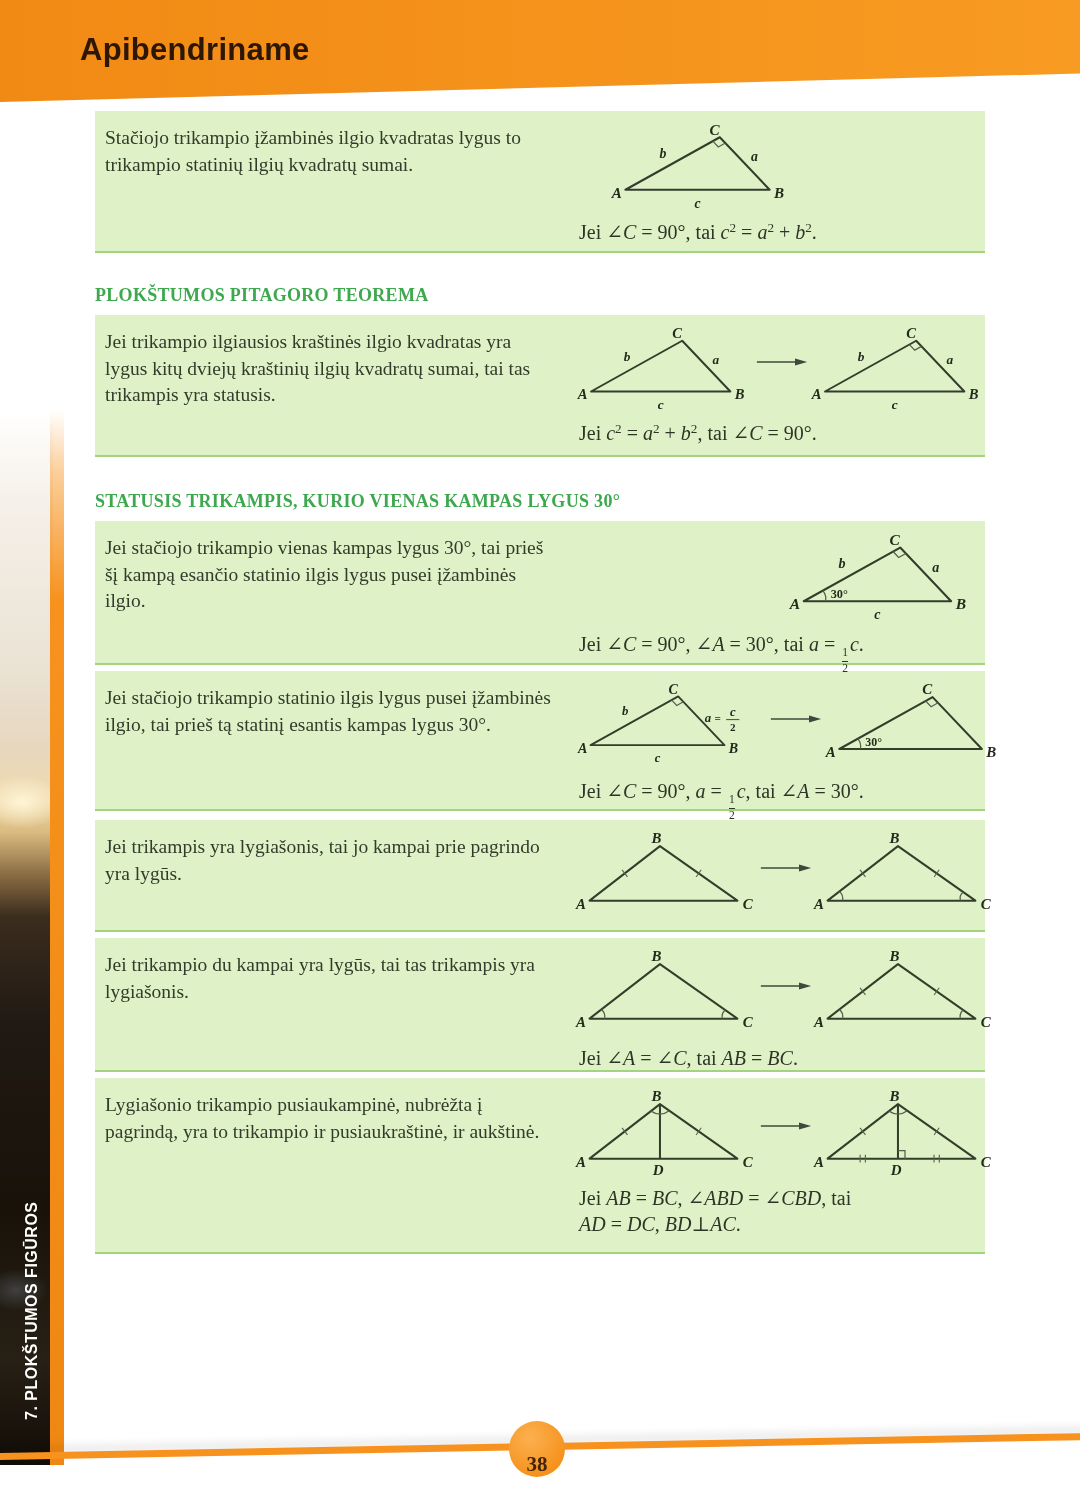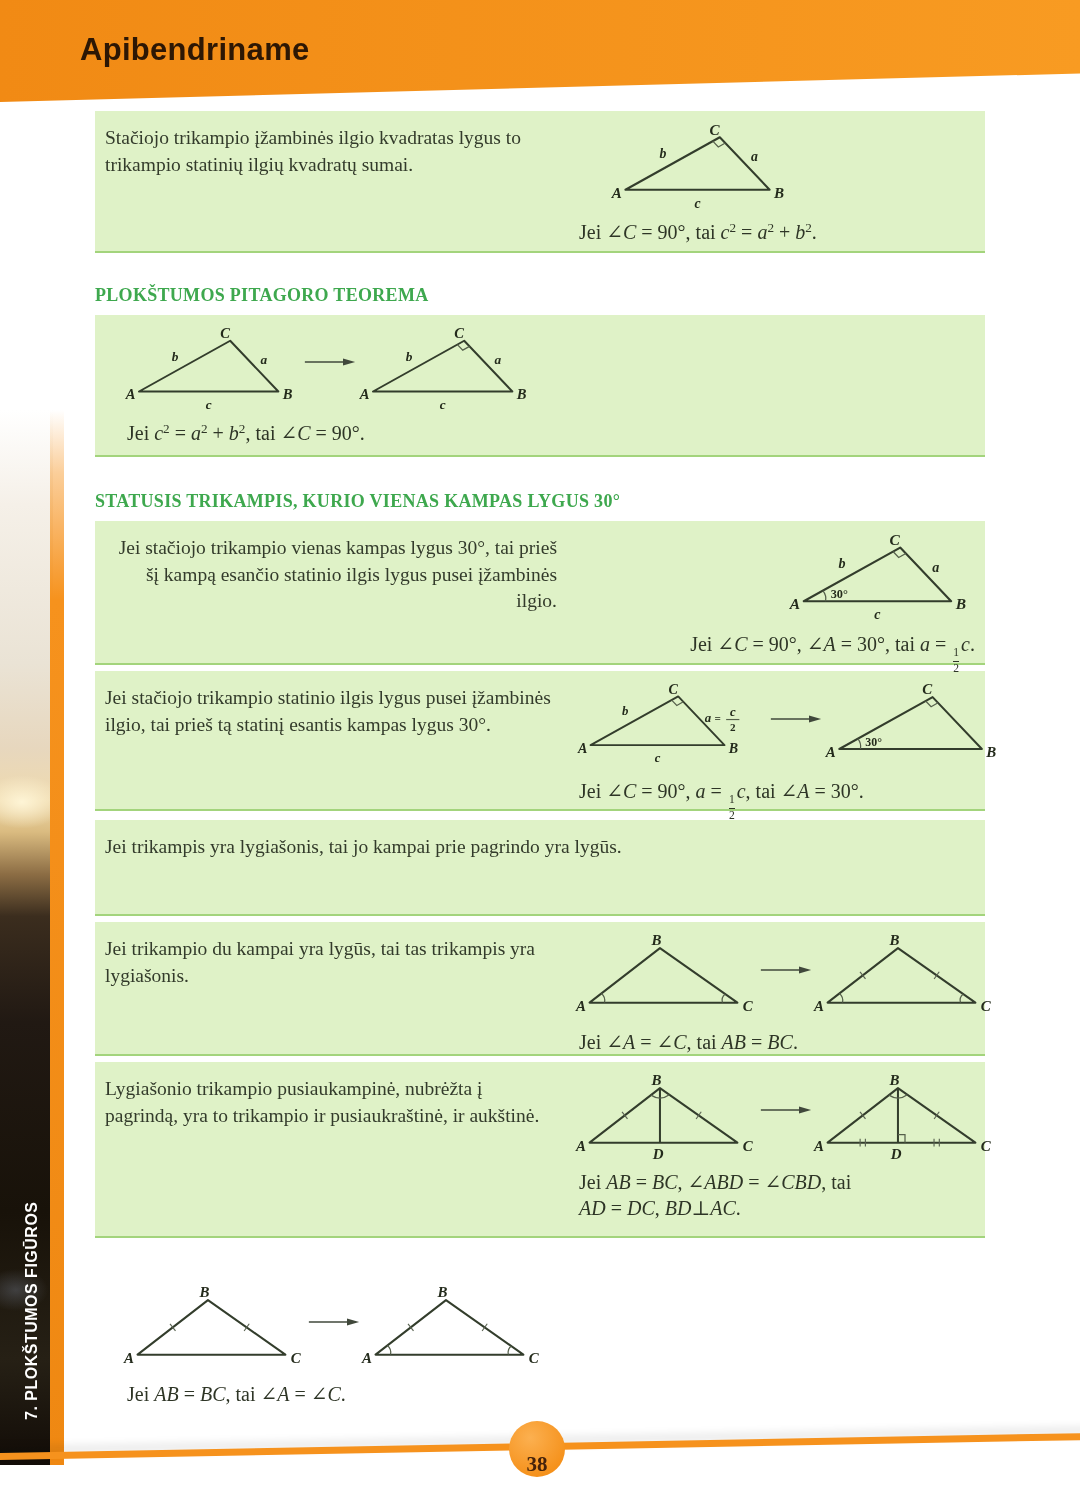--- a/index.html
+++ b/index.html
@@ -29,22 +29,22 @@
          display:flex;align-items:center;
          font-family:"Liberation Sans","DejaVu Sans",sans-serif;
          font-weight:bold;font-size:16px;color:#ffffff;letter-spacing:.5px;white-space:nowrap;}
   
   .content{position:absolute;left:95px;top:102px;width:890px;}
   .sec-title{margin:0;font-size:18px;line-height:21px;font-weight:bold;color:#3ea84e;letter-spacing:.3px;}
   .mt26{margin-top:26px;}.mt32{margin-top:32px;}.mt34{margin-top:34px;}
   .box{display:flex;background:#dff2c7;border-bottom:2px solid #a3d47c;
        box-sizing:border-box;padding:12px 10px 8px 10px;margin-top:9px;}
   .box+.box{margin-top:6px;}
-  .h142{height:142px;}.h144{height:144px;text-align:right;}.h140{height:140px;}
-  .h136{height:96px;flex-direction:column;}.h134{height:134px;}.h176{height:176px;}
+  .h142{height:142px;}.h144{height:144px;}.h140{height:140px;}
+  .h136{height:112px;}.h134{height:134px;}.h176{height:176px;}
   .box-text{flex:0 0 452px;font-size:19.5px;line-height:1.36;color:#333b2b;padding-top:2px;}
   .box-right{flex:1;display:flex;flex-direction:column;padding-left:22px;min-width:0;}
   .diag-row{display:flex;align-items:flex-start;}
   .ml34{margin-left:34px;}
   .push-right{margin-left:auto;margin-right:2px;}
   .arrow{align-self:center;margin:0 5px;position:relative;top:-8px;flex:0 0 auto;}
   .formula{margin-top:8px;font-size:20px;color:#2e3526;white-space:nowrap;}
   .formula2{margin-top:2px;font-size:20px;color:#2e3526;white-space:nowrap;}
   .it{font-style:italic;}
   .sup{font-size:.66em;position:relative;top:-.55em;}
@@ -104,20 +104,21 @@
             </svg>
           </div>
           <div class="formula"><span>Jei ∠</span><span class="it">C</span><span> = 90°, tai </span><span class="it">c</span><span class="sup">2</span><span> = </span><span class="it">a</span><span class="sup">2</span><span> + </span><span class="it">b</span><span class="sup">2</span><span>.</span></div>
         </div>
       </div>
     </section>
 
     <section>
       <h2 class="sec-title mt32">PLOKŠTUMOS PITAGORO TEOREMA</h2>
       <div class="box h142">
+        <div class="box-text">Jei trikampio ilgiausios kraštinės ilgio kvadratas yra lygus kitų dviejų kraštinių ilgių kvadratų sumai, tai tas trikampis yra statusis.</div>
         <div class="box-right">
           <div class="diag-row">
             <svg class="tri" width="172" height="86" viewBox="0 0 200 100">
               <polygon class="tline" points="14,75 176,75 120,16"></polygon>
               <text class="vtx" x="10" y="84" text-anchor="end">A</text>
               <text class="vtx" x="181" y="84">B</text>
               <text class="vtx" x="114" y="13" text-anchor="middle">C</text>
               <text class="side" x="56" y="39" text-anchor="middle">b</text>
               <text class="side" x="159" y="43" text-anchor="middle">a</text>
               <text class="side" x="95" y="95" text-anchor="middle">c</text>
@@ -232,21 +233,20 @@
               <polygon class="tline" points="12,78 180,78 92,16"></polygon>
               <line class="tick" x1="48.9" y1="43" x2="55.1" y2="51"></line>
               <line class="tick" x1="133.1" y1="51.1" x2="138.9" y2="42.9"></line>
               <path class="mthin" d="M29 78 Q30.4 71.7 25.4 67.6"></path>
               <path class="mthin" d="M163 78 Q161.4 72.1 166.1 68.2"></path>
               <text class="vtx" x="8" y="87" text-anchor="end">A</text>
               <text class="vtx" x="186" y="87">C</text>
               <text class="vtx" x="88" y="12" text-anchor="middle">B</text>
             </svg>
           </div>
-          <div class="formula"><span>Jei </span><span class="it">AB</span><span> = </span><span class="it">BC</span><span>, tai ∠</span><span class="it">A</span><span> = ∠</span><span class="it">C</span><span>.</span></div>
         </div>
       </div>
 
       <div class="box h134">
         <div class="box-text">Jei trikampio du kampai yra lygūs, tai tas trikampis yra lygiašonis.</div>
         <div class="box-right">
           <div class="diag-row">
             <svg class="tri" width="176" height="88" viewBox="0 0 200 100">
               <polygon class="tline" points="12,78 180,78 92,16"></polygon>
               <path class="mthin" d="M29 78 Q30.4 71.7 25.4 67.6"></path>

